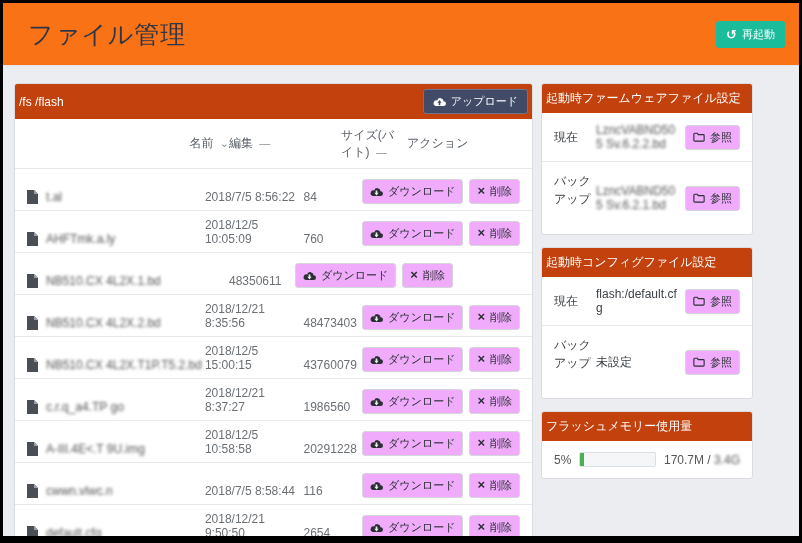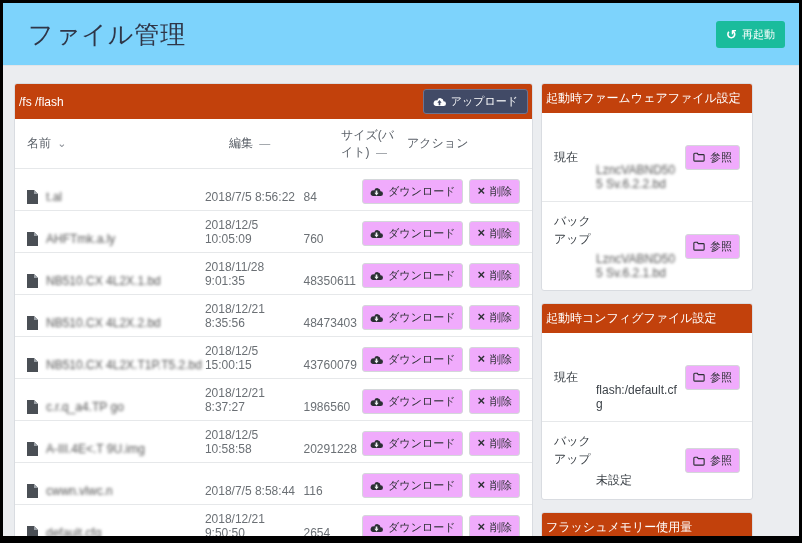--- a/index.html
+++ b/index.html
@@ -2,21 +2,21 @@
 <html><head>
 <meta charset="utf-8">
 <style>
   * { margin:0; padding:0; box-sizing:border-box; }
   html,body { width:802px; height:543px; }
   body { font-family:"Liberation Sans","DejaVu Sans",sans-serif; background:#000; }
   .frame { width:802px; height:543px; border:3px solid #000; border-bottom-width:7px;
            background:#ebedf0; overflow:hidden; position:relative; }
 
   
-  .page-header { background:#7dd3fc; height:63px; border-bottom:1px solid #e2e4e7;
+  .page-header { background:#f97316; height:63px; border-bottom:1px solid #e2e4e7;
                  display:flex; align-items:center; justify-content:space-between;
                  padding:0 14px 0 25px; }
   .page-title { font-size:25px; color:#2f3648; font-weight:500; letter-spacing:1px; }
   .reboot-btn { background:#1abc9c; color:#fff; border:none; border-radius:3px;
                 font-size:11px; padding:6px 10px; display:flex; align-items:center; gap:5px;
                 cursor:pointer; font-family:inherit; }
   .reboot-btn .rot { font-size:13px; line-height:1; font-weight:bold; }
 
   
   .content { display:flex; gap:8px; padding:17px 11px 0 11px; align-items:flex-start; }
@@ -28,21 +28,21 @@
               display:flex; align-items:center; justify-content:space-between;
               padding:5px 4px; min-height:29px; }
   .panel-title { font-size:12px; font-weight:500; }
 
   
   .upload-btn { background:#414a66; border:1px solid #6d7490; color:#fff; border-radius:3px;
                 font-size:11px; padding:4px 9px; display:flex; align-items:center; gap:5px;
                 cursor:pointer; font-family:inherit;justify-content:center; }
   .thead { display:flex; align-items:center; padding:6px 12px; color:#5a6068; font-size:12px;
            min-height:50px; border-bottom:1px solid #e6e8ea; }
-  .th-name { width:202px; cursor:pointer; }
+  .th-name { width:202px; cursor:pointer;text-align:right; }
   .th-edit { width:112px; cursor:pointer; }
   .th-size { width:62px; cursor:pointer; line-height:1.4; }
   .th-act  { flex:1; padding-left:4px; }
   .sortmark { color:#8a8f96; font-size:11px; margin-left:3px; }
   .trow { display:flex; align-items:flex-end; padding:6px 12px; min-height:42px;
           border-bottom:1px solid #e6e8ea; font-size:12px; color:#6b7075; }
   .c-name { width:202px; display:flex; align-items:center; gap:8px; color:#4a4f55; }
   .c-edit { width:112px; }
   .c-size { width:62px; }
   .c-act  { flex:1; display:flex; gap:6px; padding-left:4px; }
@@ -51,21 +51,21 @@
               font-size:11px; padding:4px 7px; display:flex; align-items:center; gap:5px;
               cursor:pointer; white-space:nowrap; font-family:inherit; }
   .xmark { font-size:13px; font-weight:bold; line-height:0.8; }
   svg.ic { display:block; }
 
   
   .prow { display:flex; padding:10px 12px; border-bottom:1px solid #e6e8ea;
           font-size:12px; color:#3c4248; align-items:center; }
   .prow:last-child { border-bottom:none; }
   .prow .plabel { width:42px; flex:none; line-height:1.5; }
-  .prow .pvalue { flex:1; padding-right:4px; word-break:break-all;margin-top:40px; }
+  .prow .pvalue { flex:1; padding-right:4px; word-break:break-all; }
   .prow.tall { min-height:72px; }
   .prow.tall .plabel { align-self:flex-start; }
 
   
   .usage-row { display:flex; align-items:center; gap:8px; padding:11px 12px; font-size:12px; color:#555; }
   .bar-track { flex:1; height:15px; background:#f5f6f7; border:1px solid #dcdfe2; border-radius:2px; overflow:hidden; }
   .bar-fill { height:100%; background:#4cae50; }
   .usage-text { white-space:nowrap; color:#555; }
 </style>
 </head>
@@ -165,21 +165,20 @@
   </div>
 
   <div class="trow">
     <div class="c-name">
       <svg class="ic" width="11" height="14" viewBox="0 0 11 14">
         <path fill="#4a4f55" d="M0 0h7l4 4v10H0z"></path>
         <path fill="#9aa0a6" d="M7 0l4 4H7z"></path>
       </svg>
       <span class="fname blur">NB510.CX 4L2X.1.bd</span>
     </div>
-    <div class="c-edit">2018/11/28 9:01:35</div>
     <div class="c-size">48350611</div>
     <div class="c-act">
       <button class="mini-btn">
         <svg class="ic" width="13" height="10" viewBox="0 0 16 12">
           <path fill="#2b2f33" d="M13 5a4 4 0 0 0-7.8-1A3.5 3.5 0 0 0 3.5 11H13a3 3 0 0 0 0-6z"></path>
           <path fill="#eceeef" d="M8 10.4 5.4 7H7V4h2v3h1.6z"></path>
         </svg>
         <span>ダウンロード</span>
       </button>
       <button class="mini-btn">

